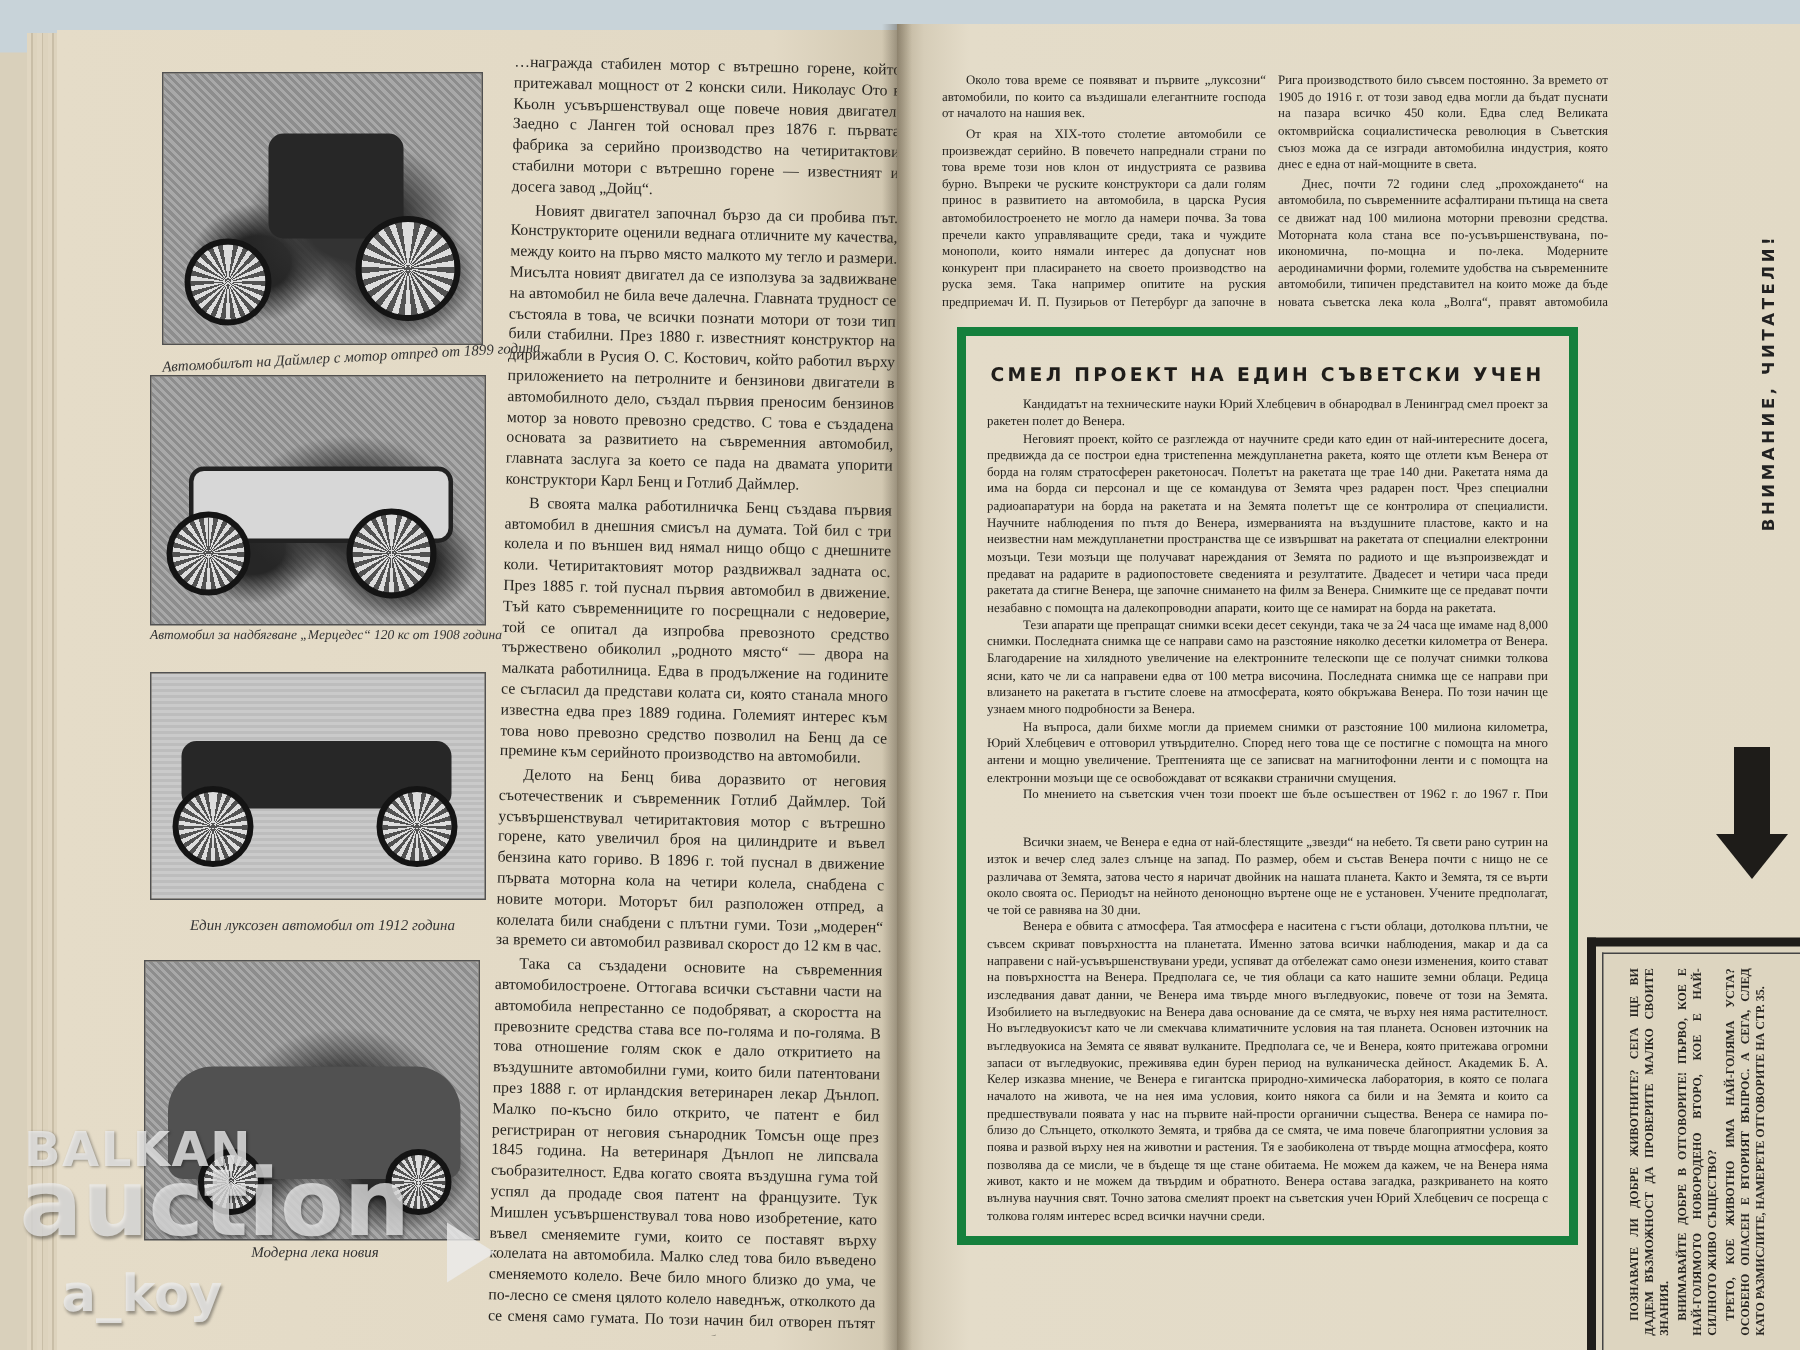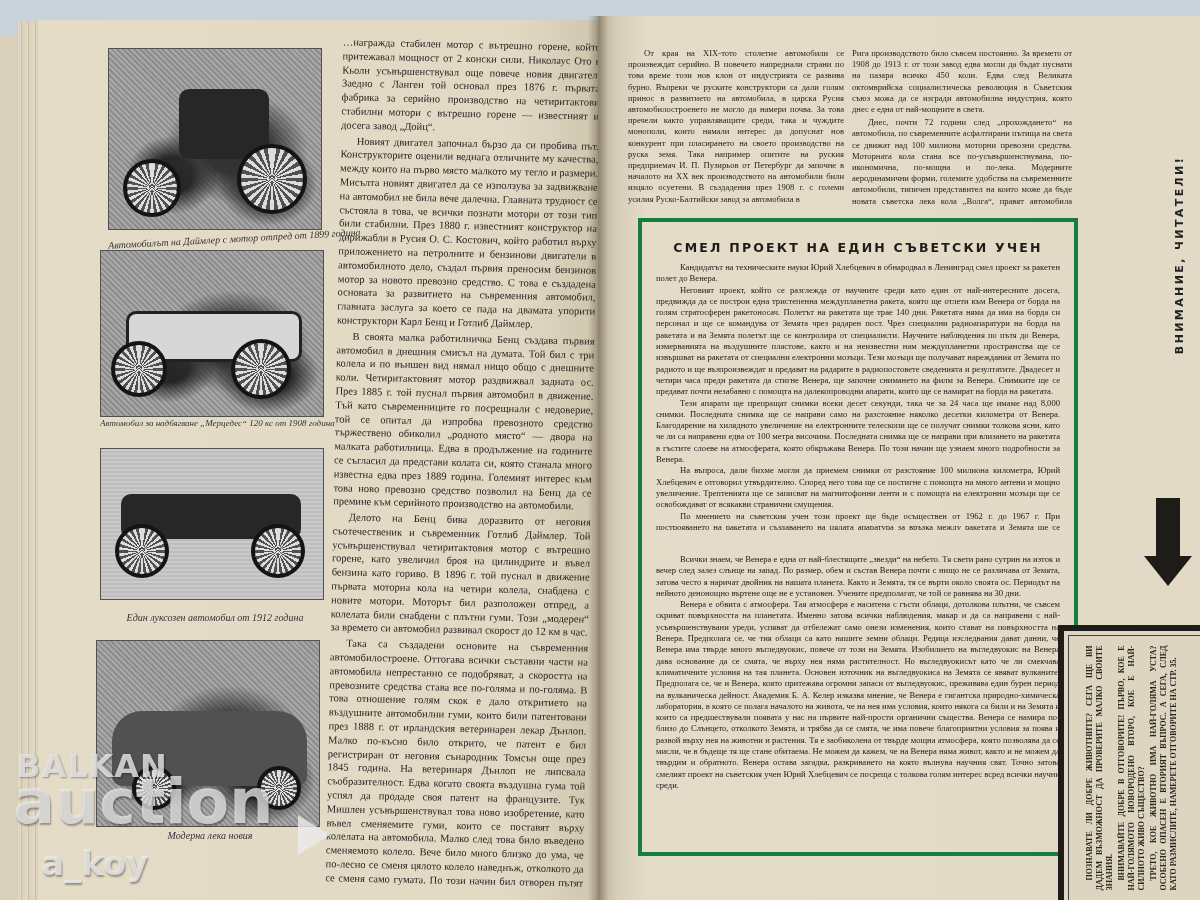--- a/index.html
+++ b/index.html
@@ -28,21 +28,21 @@
   }
   .photo .car-body { position:absolute; background:#2f2f2d; border-radius:10px; }
   .photo .wheel { position:absolute; border:4px solid #1e1e1c; border-radius:50%;
     background:repeating-conic-gradient(#d5d5d0 0 8deg,#555 8deg 16deg); }
   .caption { position:absolute; font-style:italic; font-size:10px; color:#333; text-align:center; white-space:nowrap; }
 
   .col { position:absolute; font-size:10.5px; line-height:13.8px; color:#262420; text-align:justify; overflow:hidden; }
   .col p { margin:0 0 2px 0; text-indent:16px; }
   .col.small { font-size:8.6px; line-height:11.2px; }
 
-  .box { position:absolute; left:638px; top:218px; width:402px; height:600px; border:4px solid #15803d; padding:15px; }
+  .box { position:absolute; left:638px; top:218px; width:402px; height:600px; border:6px solid #15803d; padding:0; }
   .box h2 { margin:0; font-family:"DejaVu Sans", sans-serif; font-weight:bold; font-size:12.5px; letter-spacing:2.2px; text-align:center; color:#1f1d1a; }
   .box .inner { position:absolute; left:14px; right:14px; font-size:8.6px; line-height:11.3px; color:#23211d; text-align:justify; }
   .box .inner p { margin:0; text-indent:24px; }
 
   .vertical-title { position:absolute; left:1168px; top:40px; width:22px; height:430px; }
   .vertical-title span { position:absolute; left:50%; top:50%; transform:translate(-50%,-50%) rotate(-90deg);
     white-space:nowrap; font-family:"DejaVu Sans", sans-serif; font-weight:bold; font-size:11px; letter-spacing:2.4px; color:#222; }
   .arrow-shaft { position:absolute; left:1156px; top:498px; width:24px; height:60px; background:#1e1c19; }
   .arrow-head { position:absolute; left:1144px; top:556px; width:0; height:0;
     border-left:24px solid transparent; border-right:24px solid transparent; border-top:30px solid #1e1c19; }
@@ -105,24 +105,25 @@
   <p>В своята малка работилничка Бенц създава първия автомобил в днешния смисъл на думата. Той бил с три колела и по външен вид нямал нищо общо с днешните коли. Четиритактовият мотор раздвижвал задната ос. През 1885 г. той пуснал първия автомобил в движение. Тъй като съвременниците го посрещнали с недоверие, той се опитал да изпробва превозното средство тържествено обиколил „родното място“ — двора на малката работилница. Едва в продължение на годините се съгласил да представи колата си, която станала много известна едва през 1889 година. Големият интерес към това ново превозно средство позволил на Бенц да се премине към серийното производство на автомобили.</p>
   <p>Делото на Бенц бива доразвито от неговия съотечественик и съвременник Готлиб Даймлер. Той усъвършенствувал четиритактовия мотор с вътрешно горене, като увеличил броя на цилиндрите и въвел бензина като гориво. В 1896 г. той пуснал в движение първата моторна кола на четири колела, снабдена с новите мотори. Моторът бил разположен отпред, а колелата били снабдени с плътни гуми. Този „модерен“ за времето си автомобил развивал скорост до 12 км в час.</p>
   <p>Така са създадени основите на съвременния автомобилостроене. Оттогава всички съставни части на автомобила непрестанно се подобряват, а скоростта на превозните средства става все по-голяма и по-голяма. В това отношение голям скок е дало откритието на въздушните автомобилни гуми, които били патентовани през 1888 г. от ирландския ветеринарен лекар Дънлоп. Малко по-късно било открито, че патент е бил регистриран от неговия сънародник Томсън още през 1845 година. На ветеринаря Дънлоп не липсвала съобразителност. Едва когато своята въздушна гума той успял да продаде своя патент на французите. Тук Мишлен усъвършенствувал това ново изобретение, като въвел сменяемите гуми, които се поставят върху колелата на автомобила. Малко след това било въведено сменяемото колело. Вече било много близко до ума, че по-лесно се сменя цялото колело наведнъж, отколкото да се сменя само гумата. По този начин бил отворен пътят за големите скорости при автомобила.</p>
 
 </div>
 
 <div class="page right"></div>
 <div class="spine"></div>
 
 <div class="col small" style="left:628px;top:48px;width:216px;height:160px;">
+  <p>Около това време се появяват и първите „луксозни“ автомобили, по които са въздишали елегантните господа от началото на нашия век.</p>
   <p>От края на XIX-тото столетие автомобили се произвеждат серийно. В повечето напреднали страни по това време този нов клон от индустрията се развива бурно. Въпреки че руските конструктори са дали голям принос в развитието на автомобила, в царска Русия автомобилостроенето не могло да намери почва. За това пречели както управляващите среди, така и чуждите монополи, които нямали интерес да допуснат нов конкурент при пласирането на своето производство на руска земя. Така например опитите на руския предприемач И. П. Пузирьов от Петербург да започне в началото на XX век производството на автомобили били изцяло осуетени. В създадения през 1908 г. с големи усилия Руско-Балтийски завод за автомобила в</p>
 </div>
 <div class="col small" style="left:852px;top:48px;width:220px;height:160px;">
-  <p style="text-indent:0">Рига производството било съвсем постоянно. За времето от 1908 до 1913 г. от този завод едва могли да бъдат пуснати на пазара всичко 450 коли. Едва след Великата октомврийска социалистическа революция в Съветския съюз можа да се изгради автомобилна индустрия, която днес е една от най-мощните в света.</p>
+  <p style="text-indent:0">Рига производството било съвсем постоянно. За времето от 1905 до 1916 г. от този завод едва могли да бъдат пуснати на пазара всичко 450 коли. Едва след Великата октомврийска социалистическа революция в Съветския съюз можа да се изгради автомобилна индустрия, която днес е една от най-мощните в света.</p>
   <p>Днес, почти 72 години след „прохождането“ на автомобила, по съвременните асфалтирани пътища на света се движат над 100 милиона моторни превозни средства. Моторната кола стана все по-усъвършенствувана, по-икономична, по-мощна и по-лека. Модерните аеродинамични форми, големите удобства на съвременните автомобили, типичен представител на които може да бъде новата съветска лека кола „Волга“, правят автомобила всекидневна необходимост за всеки трудещ се човек от наше време.</p>
 </div>
 
 <div class="box">
   <h2 style="position:absolute;left:0;right:0;top:18px;">СМЕЛ ПРОЕКТ НА ЕДИН СЪВЕТСКИ УЧЕН</h2>
   <div class="inner" style="top:40px;height:268px;overflow:hidden;">
     <p>Кандидатът на техническите науки Юрий Хлебцевич в обнародвал в Ленинград смел проект за ракетен полет до Венера.</p>
     <p>Неговият проект, който се разглежда от научните среди като един от най-интересните досега, предвижда да се построи една тристепенна междупланетна ракета, която ще отлети към Венера от борда на голям стратосферен ракетоносач. Полетът на ракетата ще трае 140 дни. Ракетата няма да има на борда си персонал и ще се командува от Земята чрез радарен пост. Чрез специални радиоапаратури на борда на ракетата и на Земята полетът ще се контролира от специалисти. Научните наблюдения по пътя до Венера, измерванията на въздушните пластове, както и на неизвестни нам междупланетни пространства ще се извършват на ракетата от специални електронни мозъци. Тези мозъци ще получават нареждания от Земята по радиото и ще възпроизвеждат и предават на радарите в радиопостовете сведенията и резултатите. Двадесет и четири часа преди ракетата да стигне Венера, ще започне снимането на филм за Венера. Снимките ще се предават почти незабавно с помощта на далекопроводни апарати, които ще се намират на борда на ракетата.</p>
     <p>Тези апарати ще препращат снимки всеки десет секунди, така че за 24 часа ще имаме над 8,000 снимки. Последната снимка ще се направи само на разстояние няколко десетки километра от Венера. Благодарение на хилядното увеличение на електронните телескопи ще се получат снимки толкова ясни, като че ли са направени едва от 100 метра височина. Последната снимка ще се направи при влизането на ракетата в гъстите слоеве на атмосферата, която обкръжава Венера. По този начин ще узнаем много подробности за Венера.</p>
     <p>На въпроса, дали бихме могли да приемем снимки от разстояние 100 милиона километра, Юрий Хлебцевич е отговорил утвърдително. Според него това ще се постигне с помощта на много антени и мощно увеличение. Трептенията ще се записват на магнитофонни ленти и с помощта на електронни мозъци ще се освобождават от всякакви странични смущения.</p>

